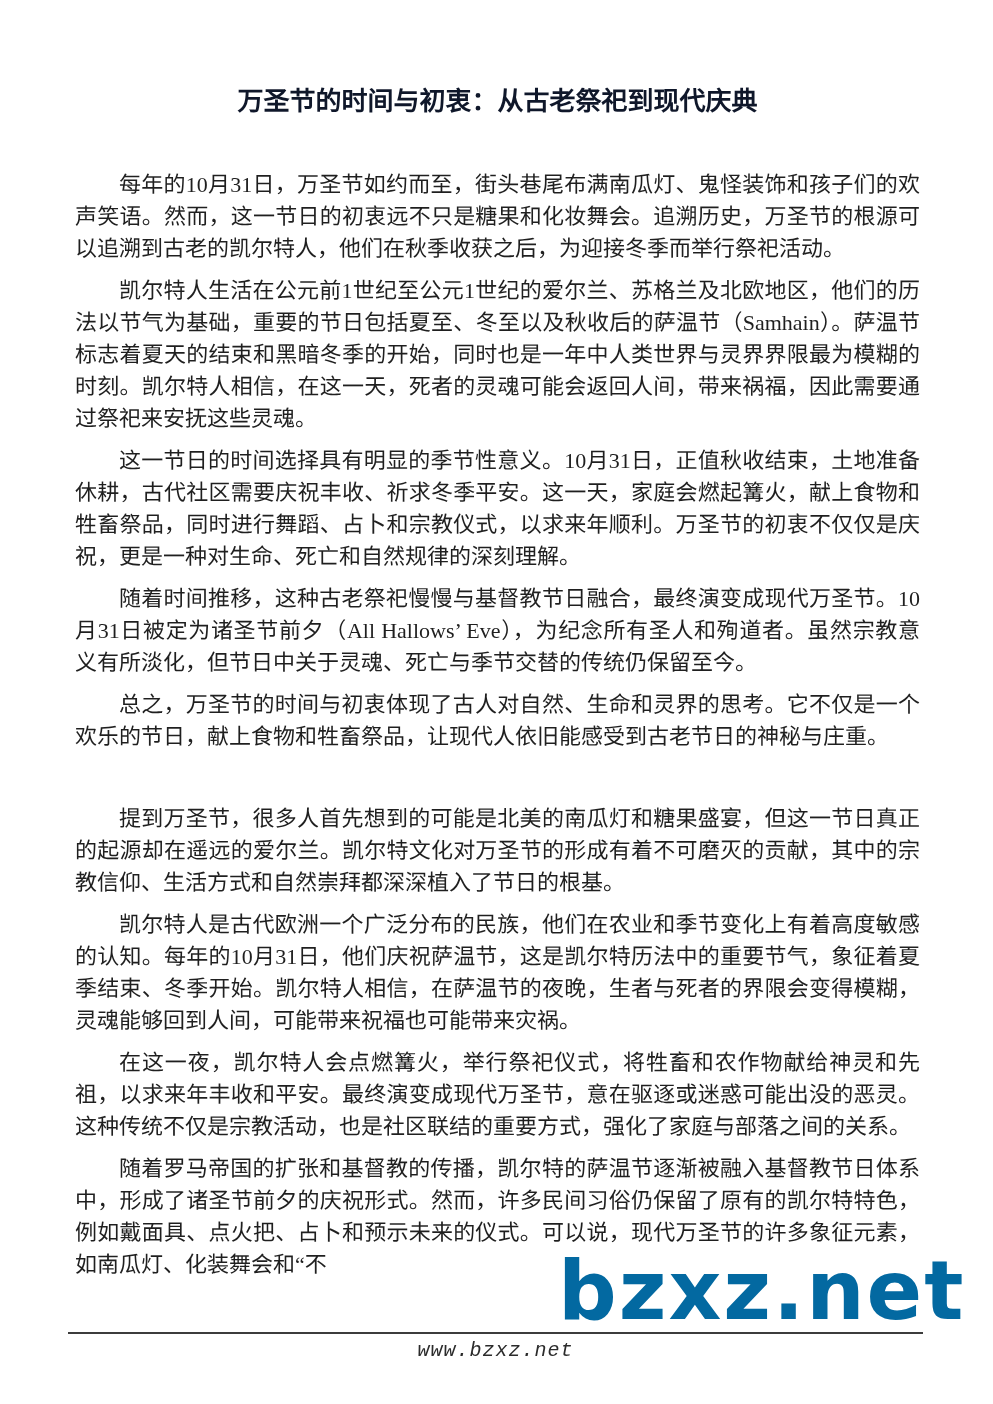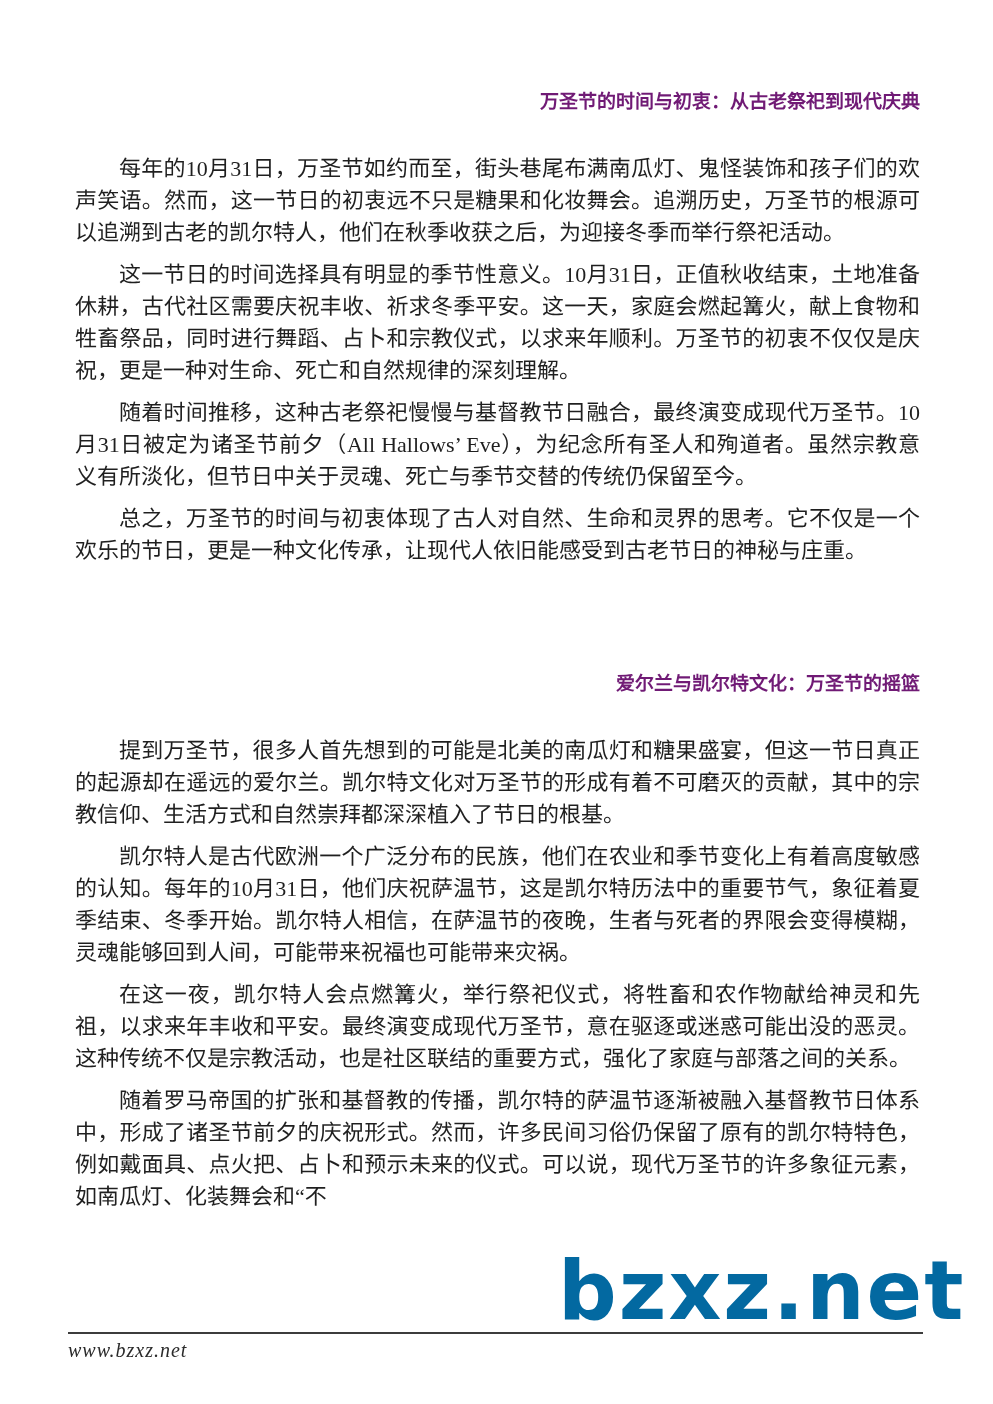--- a/index.html
+++ b/index.html
@@ -16,39 +16,39 @@
     font-family: "Liberation Serif", "DejaVu Serif", serif;
     color: #1f1f1f;
   }
   .content {
     position: relative;
     z-index: 1;
     padding: 0 73px 0 75px;
   }
   .article-title {
     margin: 0;
-    text-align: right;
-    font-size: 19px;
+    text-align: center;
+    font-size: 26px;
     line-height: 34px;
     font-weight: bold;
-    color: #701a75;
+    color: #0f172a;
     font-family: "Liberation Serif", "DejaVu Serif", serif;
   }
   .title-1 { margin-top: 85px; }
   .title-2 { margin-top: 100px; }
   .content p {
     margin: 0;
     font-size: 22px;
     line-height: 32px;
     text-align: justify;
     text-indent: 2em;
     color: #1f1f1f;
     word-break: break-all;
   }
-  p.p-first { margin-top: 34px; }
+  p.p-first { margin-top: 50px; }
   p.p-next  { margin-top: 10px; }
   .watermark {
     position: absolute;
     left: 558px;
     top: 1250px;
     z-index: 0;
     font-family: "DejaVu Sans", "Liberation Sans", sans-serif;
     font-weight: bold;
     font-size: 82px;
     line-height: 82px;
@@ -63,47 +63,47 @@
     left: 68px;
     right: 70px;
     top: 1332px;
   }
   .footer-rule {
     border-top: 2px solid #3c3c3c;
     height: 0;
   }
   .footer-url {
     margin-top: 5px;
-    text-align: left;
-    font-family: Liberation Serif, serif;
+    text-align: center;
+    font-family: Liberation Mono, monospace;
     font-style: italic;
     font-size: 20px;
     letter-spacing: 1px;
     color: #2b2b2b;
   }
 </style>
 </head>
 <body>
 
 <div class="page">
 
   <div class="watermark">bzxz.net</div>
 
   <div class="content">
 
     <section>
       <h1 class="article-title title-1">万圣节的时间与初衷：从古老祭祀到现代庆典</h1>
       <p class="p-first">每年的10月31日，万圣节如约而至，街头巷尾布满南瓜灯、鬼怪装饰和孩子们的欢声笑语。然而，这一节日的初衷远不只是糖果和化妆舞会。追溯历史，万圣节的根源可以追溯到古老的凯尔特人，他们在秋季收获之后，为迎接冬季而举行祭祀活动。</p>
+      <p class="p-next">凯尔特人生活在公元前1世纪至公元1世纪的爱尔兰、苏格兰及北欧地区，他们的历法以节气为基础，重要的节日包括夏至、冬至以及秋收后的萨温节（Samhain）。萨温节标志着夏天的结束和黑暗冬季的开始，同时也是一年中人类世界与灵界界限最为模糊的时刻。凯尔特人相信，在这一天，死者的灵魂可能会返回人间，带来祸福，因此需要通过祭祀来安抚这些灵魂。</p>
       <p class="p-next">这一节日的时间选择具有明显的季节性意义。10月31日，正值秋收结束，土地准备休耕，古代社区需要庆祝丰收、祈求冬季平安。这一天，家庭会燃起篝火，献上食物和牲畜祭品，同时进行舞蹈、占卜和宗教仪式，以求来年顺利。万圣节的初衷不仅仅是庆祝，更是一种对生命、死亡和自然规律的深刻理解。</p>
       <p class="p-next">随着时间推移，这种古老祭祀慢慢与基督教节日融合，最终演变成现代万圣节。10月31日被定为诸圣节前夕（All Hallows’ Eve），为纪念所有圣人和殉道者。虽然宗教意义有所淡化，但节日中关于灵魂、死亡与季节交替的传统仍保留至今。</p>
-      <p class="p-next">总之，万圣节的时间与初衷体现了古人对自然、生命和灵界的思考。它不仅是一个欢乐的节日，更是一种文化传承，让现代人依旧能感受到古老节日的神秘与庄重。</p>
+      <p class="p-next">总之，万圣节的时间与初衷体现了古人对自然、生命和灵界的思考。它不仅是一个欢乐的节日，献上食物和牲畜祭品，让现代人依旧能感受到古老节日的神秘与庄重。</p>
     </section>
 
     <section>
-      <h1 class="article-title title-2">爱尔兰与凯尔特文化：万圣节的摇篮</h1>
       <p class="p-first">提到万圣节，很多人首先想到的可能是北美的南瓜灯和糖果盛宴，但这一节日真正的起源却在遥远的爱尔兰。凯尔特文化对万圣节的形成有着不可磨灭的贡献，其中的宗教信仰、生活方式和自然崇拜都深深植入了节日的根基。</p>
       <p class="p-next">凯尔特人是古代欧洲一个广泛分布的民族，他们在农业和季节变化上有着高度敏感的认知。每年的10月31日，他们庆祝萨温节，这是凯尔特历法中的重要节气，象征着夏季结束、冬季开始。凯尔特人相信，在萨温节的夜晚，生者与死者的界限会变得模糊，灵魂能够回到人间，可能带来祝福也可能带来灾祸。</p>
       <p class="p-next">在这一夜，凯尔特人会点燃篝火，举行祭祀仪式，将牲畜和农作物献给神灵和先祖，以求来年丰收和平安。最终演变成现代万圣节，意在驱逐或迷惑可能出没的恶灵。这种传统不仅是宗教活动，也是社区联结的重要方式，强化了家庭与部落之间的关系。</p>
       <p class="p-next">随着罗马帝国的扩张和基督教的传播，凯尔特的萨温节逐渐被融入基督教节日体系中，形成了诸圣节前夕的庆祝形式。然而，许多民间习俗仍保留了原有的凯尔特特色，例如戴面具、点火把、占卜和预示未来的仪式。可以说，现代万圣节的许多象征元素，如南瓜灯、化装舞会和“不</p>
     </section>
 
   </div>
 
   <div class="page-footer">
     <div class="footer-rule"></div>

